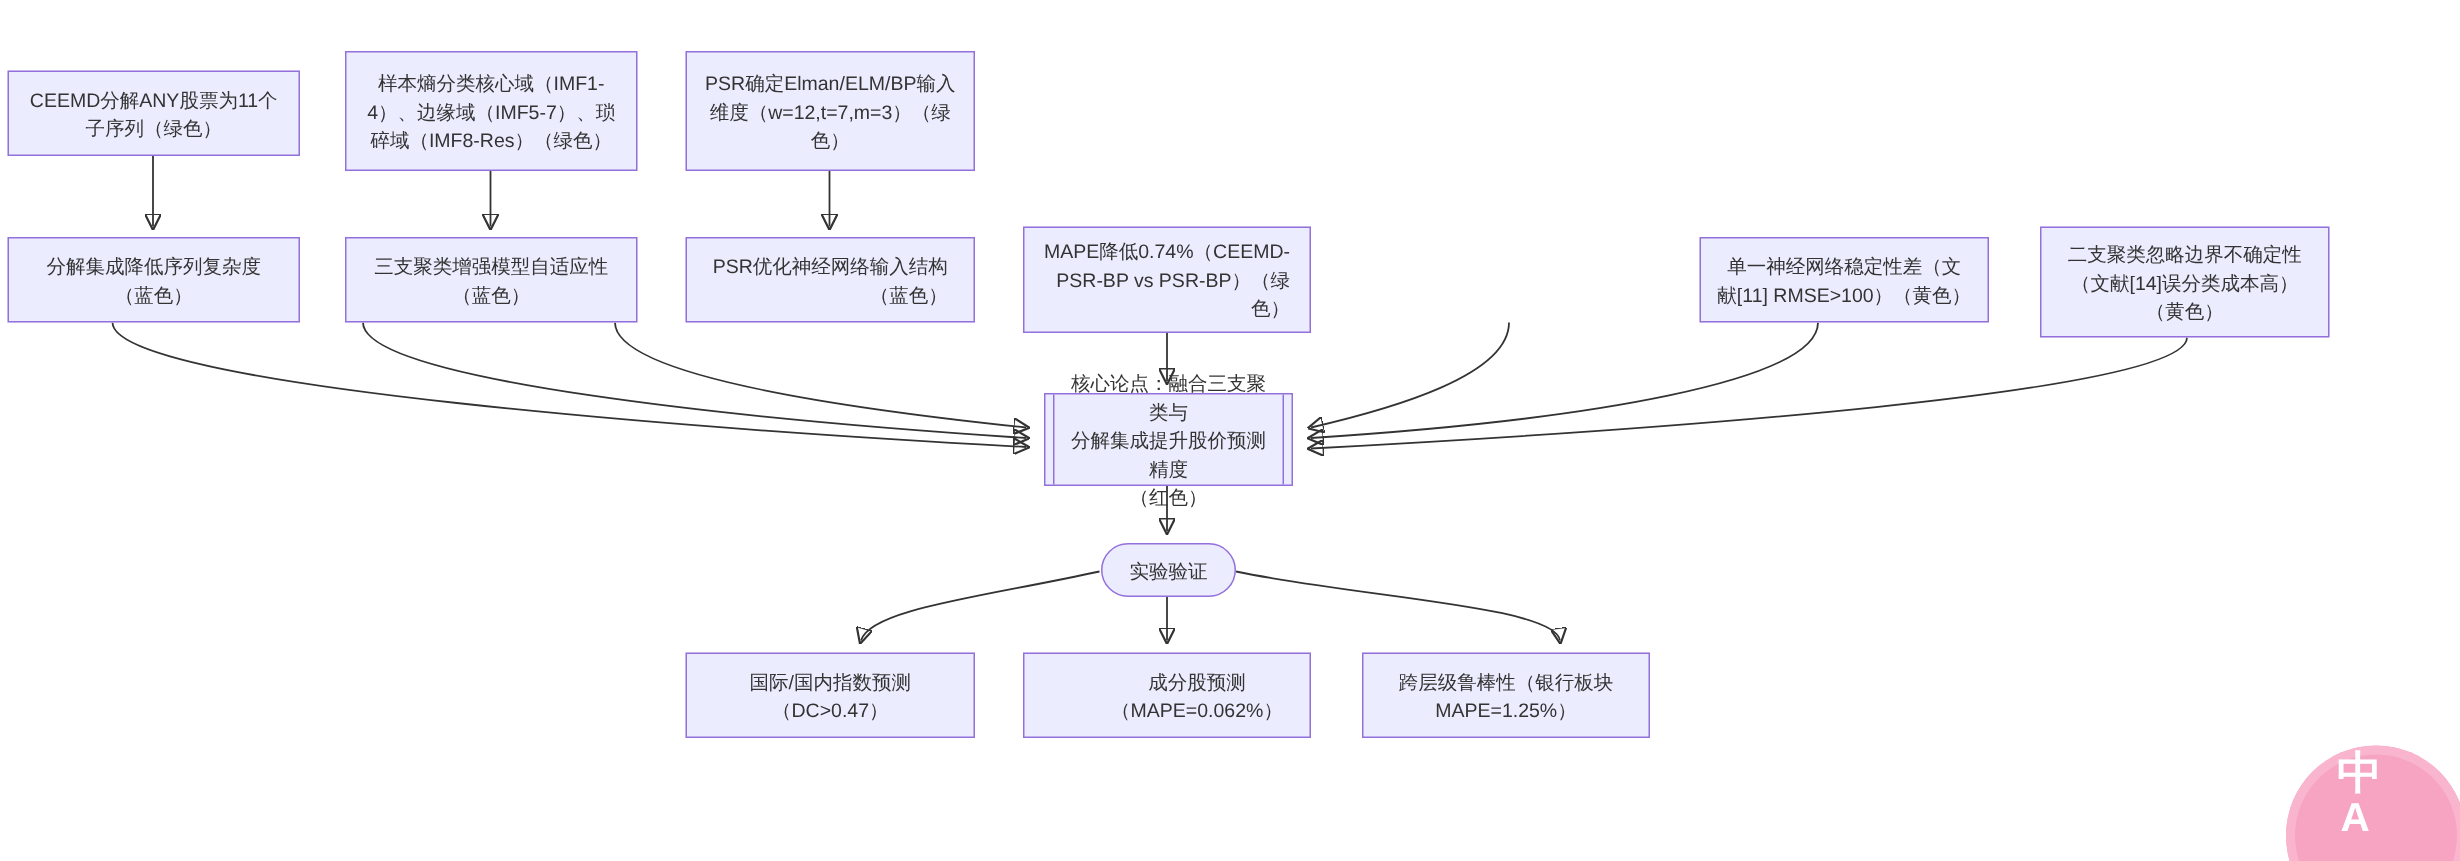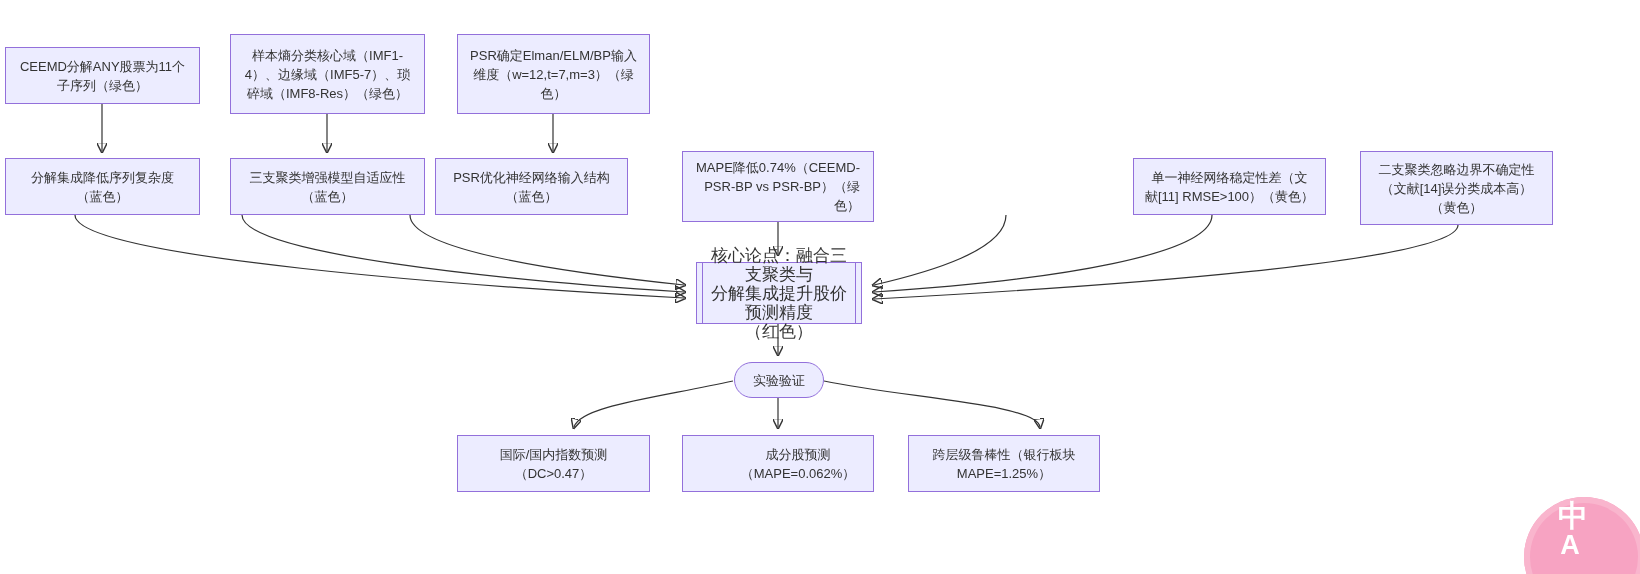--- a/index.html
+++ b/index.html
@@ -40,21 +40,21 @@
     text-align: center;
     font-size: 13px;
     line-height: 19px;
     padding: 4px 8px;
   }
   .node .lbl {
     white-space: pre-line;
   }
   .node.subroutine {
     padding: 4px 12px;
-    font-size: 17px;
+    font-size: 13px;
   }
   .node.subroutine::before,
   .node.subroutine::after {
     content: "";
     position: absolute;
     top: 0;
     bottom: 0;
     width: 1px;
     background: #9370db;
   }
@@ -132,21 +132,21 @@
   <div class="node" style="left:5px; top:158px; width:195px; height:57px;">
     <span class="lbl">分解集成降低序列复杂度
 （蓝色）</span>
   </div>
 
   <div class="node" style="left:230px; top:158px; width:195px; height:57px;">
     <span class="lbl">三支聚类增强模型自适应性
 （蓝色）</span>
   </div>
 
-  <div class="node" style="left:435px; top:158px; width:193px; height:57px;">
+  <div class="node" style="left:457px; top:158px; width:193px; height:57px;text-align:right;">
     <span class="lbl">PSR优化神经网络输入结构
 （蓝色）</span>
   </div>
 
   <div class="node" style="left:682px; top:151px; width:192px; height:71px;text-align:right;">
     <span class="lbl">MAPE降低0.74%（CEEMD-
 PSR-BP vs PSR-BP）（绿
 色）</span>
   </div>
 

